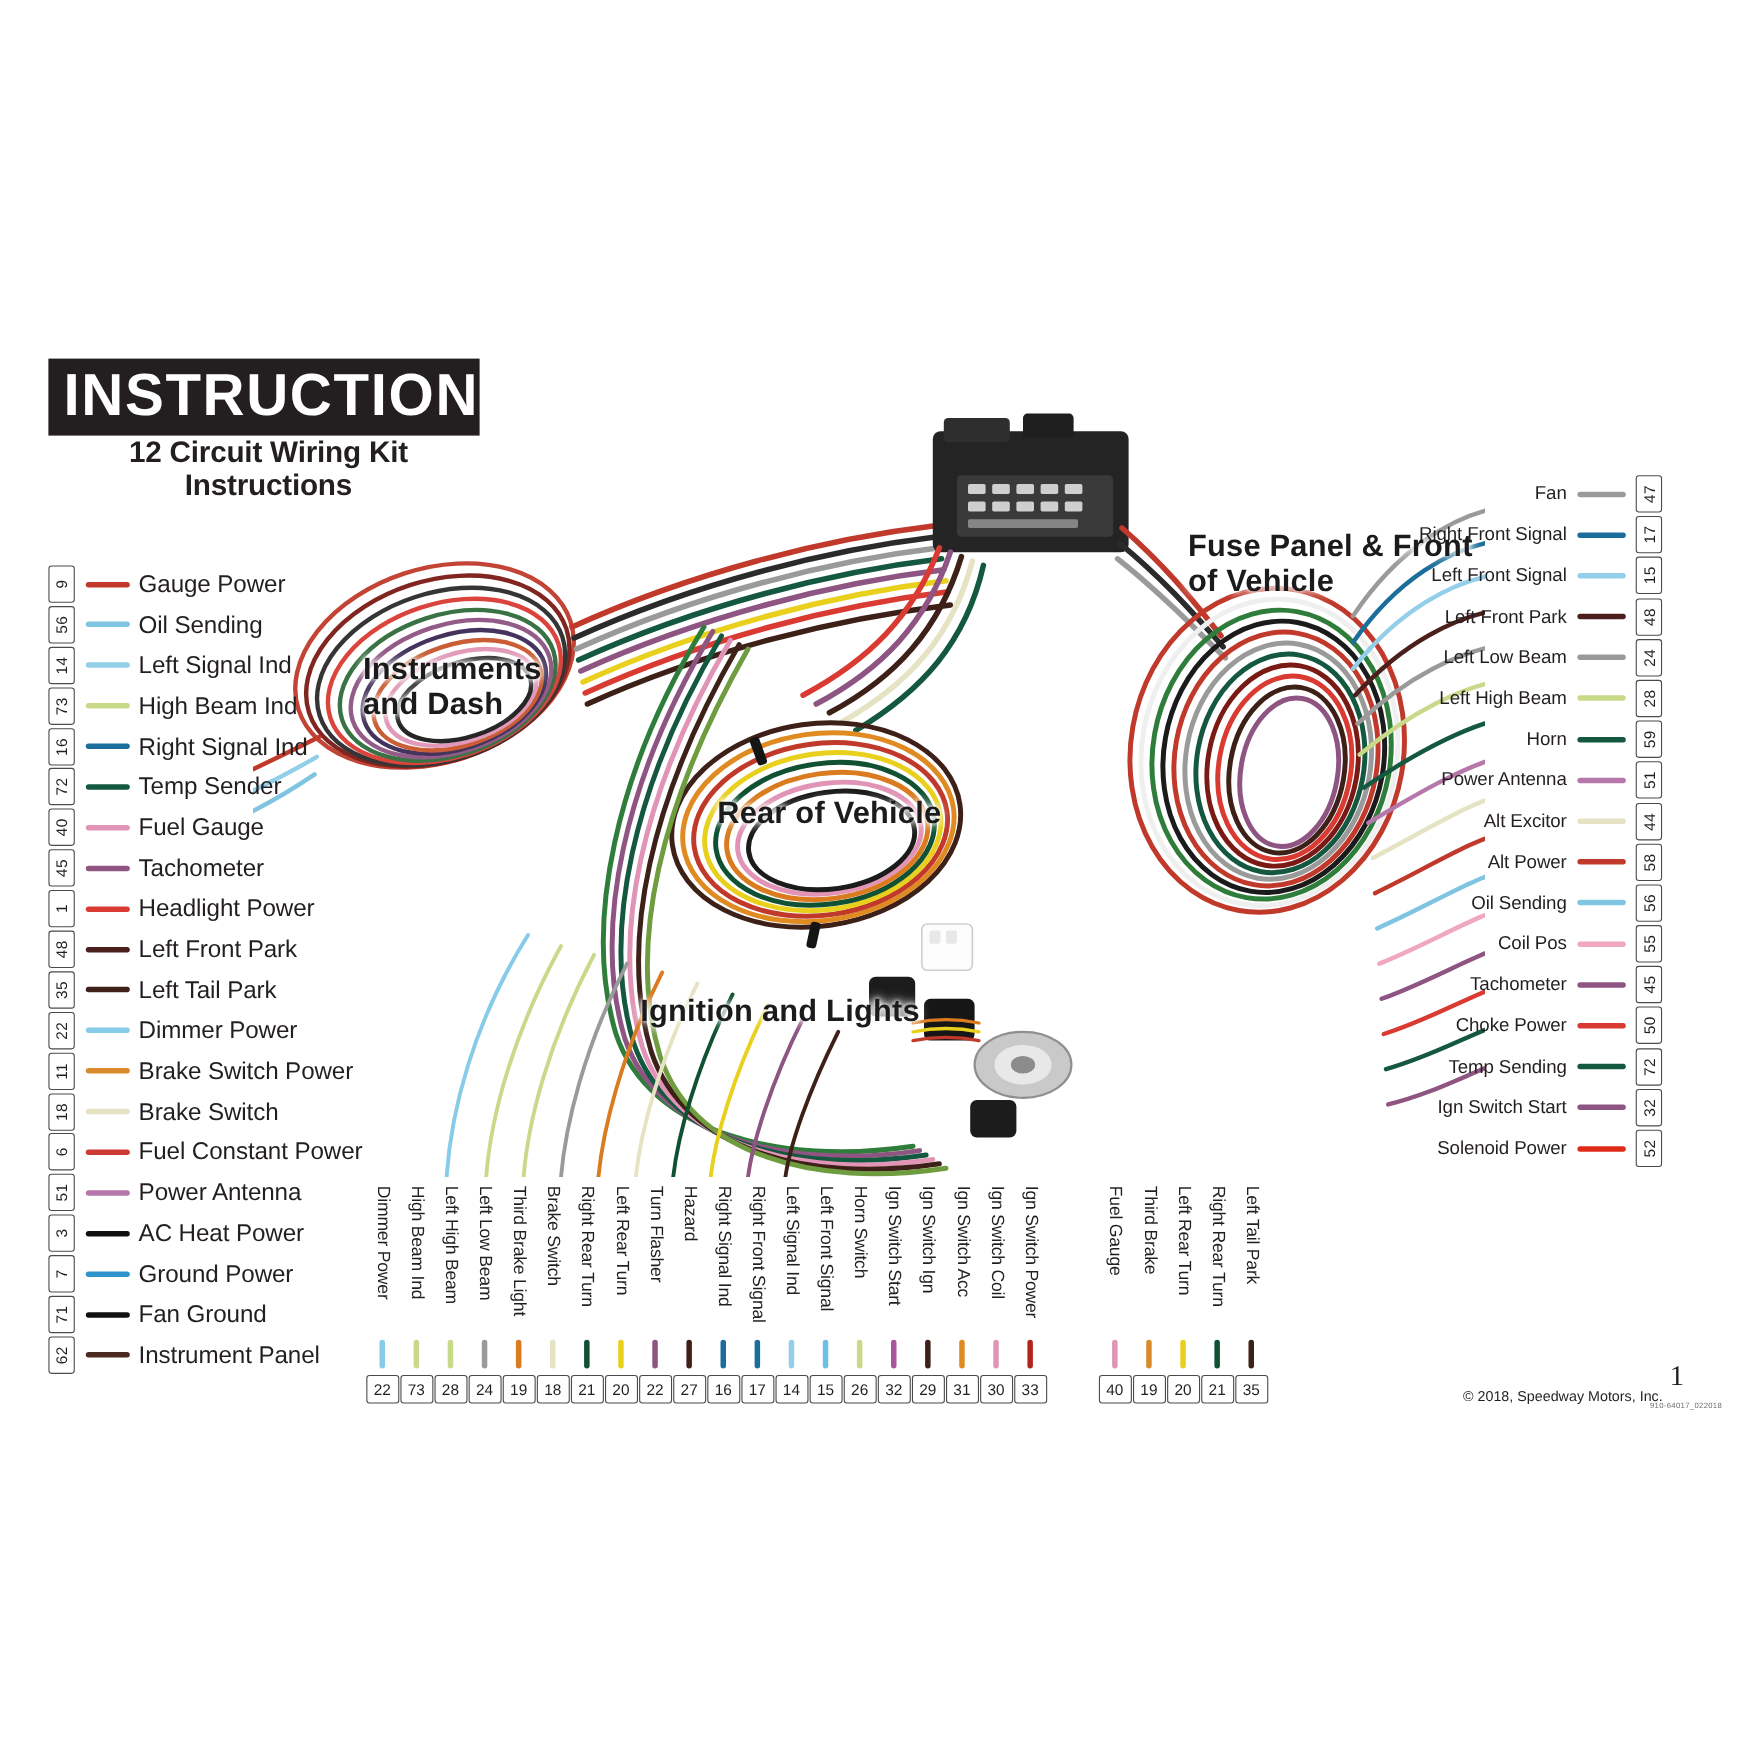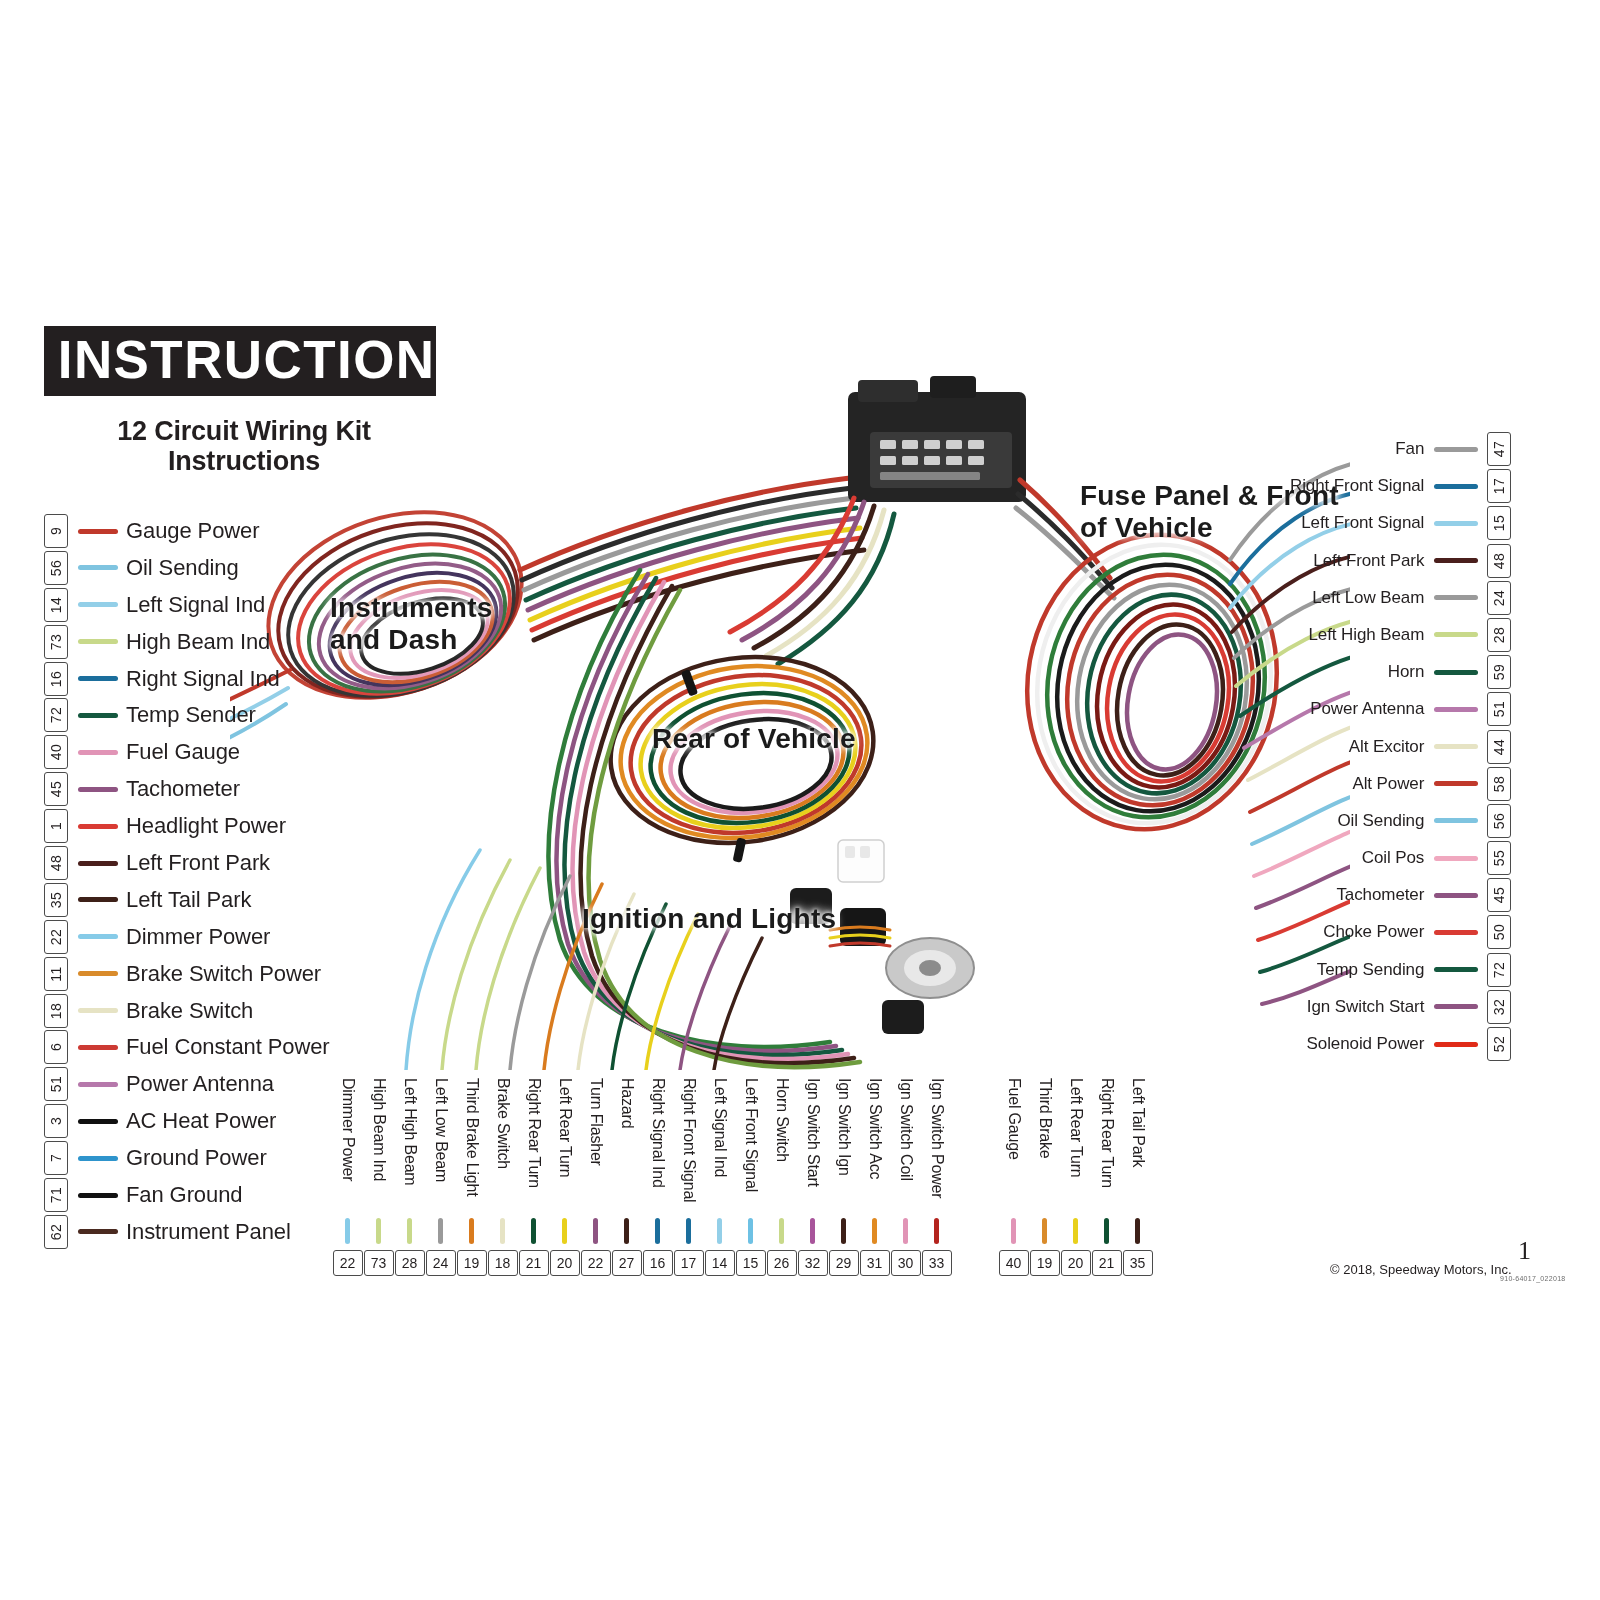--- a/index.html
+++ b/index.html
@@ -15,21 +15,21 @@
   
   #title-block{position:absolute;left:44px;top:326px;width:400px;}
   #title-bar{
     background:#231f20;color:#fff;
     font-weight:bold;font-size:54px;letter-spacing:1.5px;
     padding:6px 14px 10px 14px;line-height:1;
     font-stretch:condensed;
     transform:scaleX(0.98);transform-origin:left center;
   }
   #title-sub{
-    margin-top:20px;text-align:center;color:#231f20;
+    margin-top:0;text-align:center;color:#231f20;
     font-weight:bold;font-size:27px;line-height:1.12;
     letter-spacing:-0.2px;
   }
 
   
   #photo{
     position:absolute;left:230px;top:370px;width:1120px;height:700px;
   }
   #photo svg{display:block;}
 

